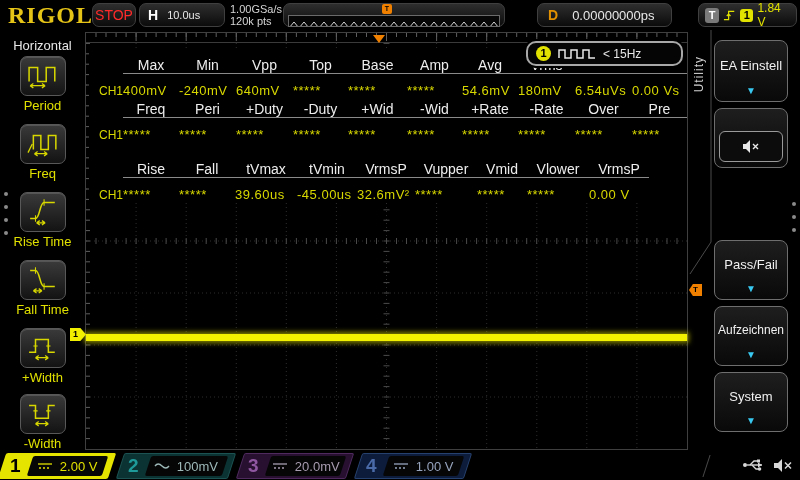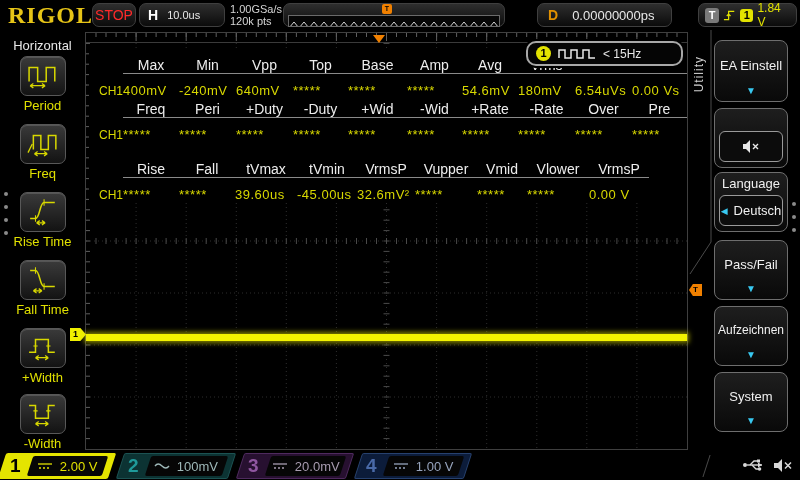--- a/index.html
+++ b/index.html
@@ -342,27 +342,20 @@
       <div class="rm-box" style="top:78px;height:60px">
         <div class="rm-label" style="top:20px">Klang</div>
         <div class="rm-sub">
           <svg width="20" height="15" viewBox="0 0 20 15">
             <polygon points="2,5 5,5 9,1 9,14 5,10 2,10" fill="#e8e8e8"></polygon>
             <path d="M12 5 L17 10 M17 5 L12 10" stroke="#e8e8e8" stroke-width="1.4"></path>
           </svg>
         </div>
       </div>
 
-      <div class="rm-box" style="top:142px;height:60px">
-        <div class="rm-label" style="top:3px">Language</div>
-        <div class="rm-sub">
-          <span class="sel-arrow">◀</span>
-          <span class="sel-text">Deutsch</span>
-        </div>
-      </div>
 
       <div class="rm-box" style="top:210px;height:60px">
         <div class="rm-label" style="top:16px">Pass/Fail</div>
         <div class="rm-arrow">▼</div>
       </div>
 
       <div class="rm-box" style="top:276px;height:60px">
         <div class="rm-label small" style="top:16px">Aufzeichnen</div>
         <div class="rm-arrow">▼</div>
       </div>

